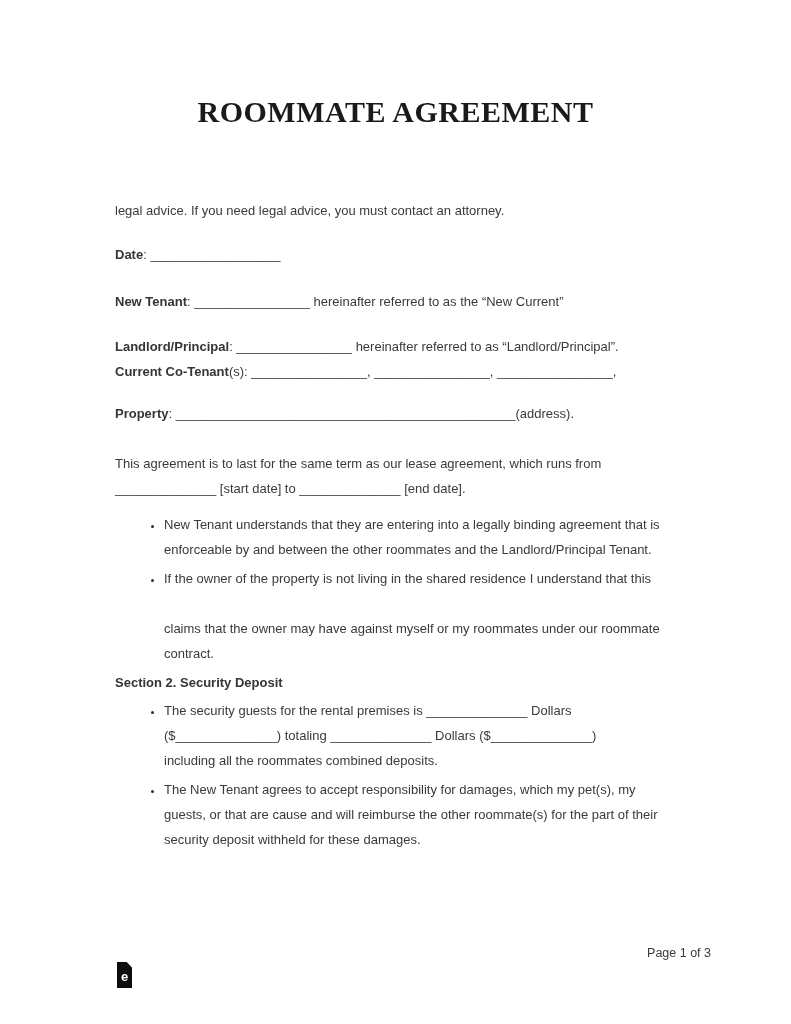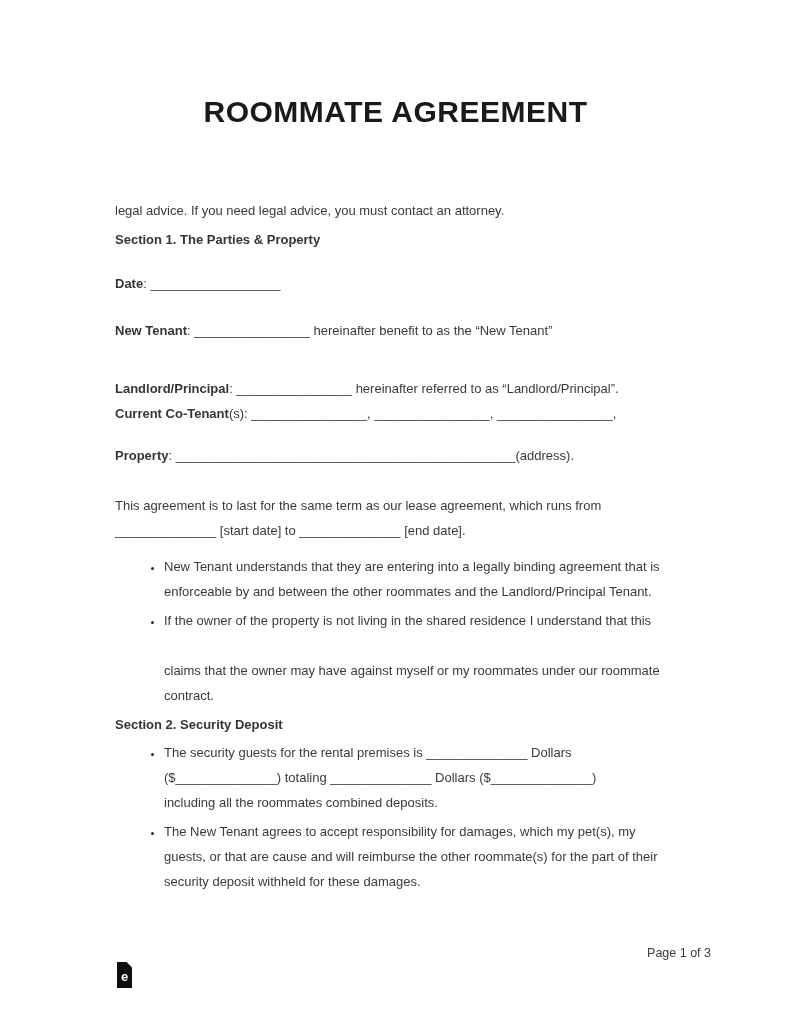--- a/index.html
+++ b/index.html
@@ -20,33 +20,34 @@
     width: 561px;
   }
   h1.doc-title {
     margin: 0;
     font-size: 30px;
     line-height: 36px;
     font-weight: bold;
     text-align: center;
     color: #1a1a1a;
     letter-spacing: 0.5px;
+    font-family: Liberation Serif, serif;
   }
   p, h2 { margin: 0; }
   h2.sec-heading {
     font-size: 13px;
     line-height: 25px;
     font-weight: bold;
     color: #353535;
   }
   .intro       { margin-top: 43px; }
   .h-sec1      { margin-top: 4px; }
   .f-date      { margin-top: 19px; }
   .f-nt        { margin-top: 22px; }
-  .f-ll        { margin-top: 33px; }
+  .f-ll        { margin-top: 20px; }
   .f-cot       { }
   .f-prop      { margin-top: 17px; }
   .p-term      { margin-top: 25px; }
   ul.bullets {
     margin: 11px 0 0 0;
     padding-left: 49px;
     list-style: disc outside;
   }
   ul.bullets li { padding-left: 0; }
   ul.bullets li + li { margin-top: 4px; }
@@ -85,25 +86,24 @@
 </head>
 <body>
 
 <div class="page">
   <div class="content">
 
     <h1 class="doc-title">ROOMMATE AGREEMENT</h1>
 
     <p class="intro"><br><span>legal advice. If you need legal advice, you must contact an attorney.</span></p>
 
-    <h2 class="sec-heading h-sec1">Section 1. The Parties &amp; Property</h2>
 
     <p class="f-date"><strong class="lbl">Date</strong><span>: __________________</span></p>
 
-    <p class="f-nt"><strong class="lbl">New Tenant</strong><span>: ________________ hereinafter benefit to as the “New Tenant”</span></p>
+    <p class="f-nt"><strong class="lbl">New Tenant</strong><span>: ________________ hereinafter referred to as the “New Current”</span></p>
 
     <p class="f-ll"><strong class="lbl">Landlord/Principal</strong><span>: ________________ hereinafter referred to as “Landlord/Principal”.</span></p>
 
     <p class="f-cot"><strong class="lbl">Current Co-Tenant</strong><span>(s): ________________, ________________, ________________,</span><br></p>
 
     <p class="f-prop"><strong class="lbl">Property</strong><span>: _______________________________________________(address).</span></p>
 
     <p class="p-term"><span>This agreement is to last for the same term as our lease agreement, which runs from</span><br><span>______________ [start date] to ______________ [end date].</span></p>
 
     <ul class="bullets">

